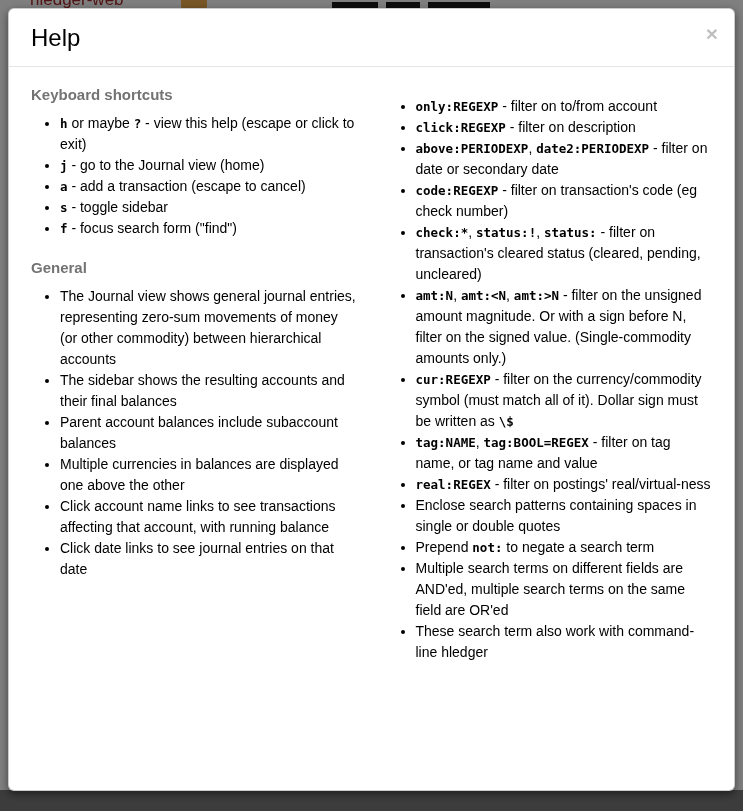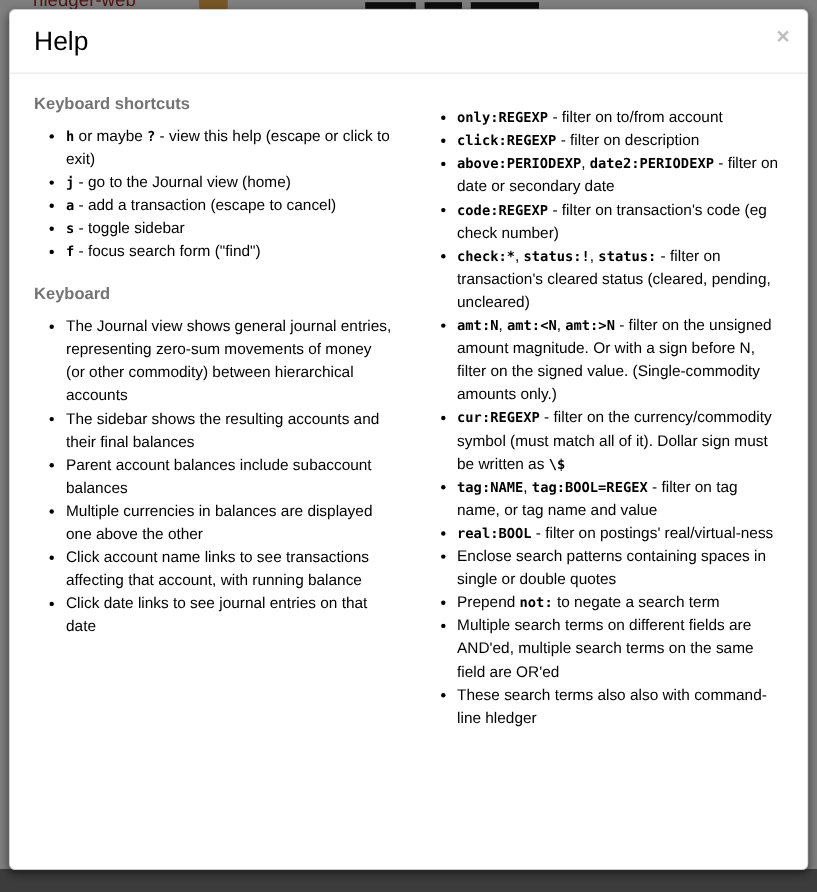--- a/index.html
+++ b/index.html
@@ -106,42 +106,42 @@
     <div class="cols">
       <div class="col">
         <div class="section-heading">Keyboard shortcuts</div>
         <ul class="help-list">
             <li><code>h</code> or maybe <code>?</code> - view this help (escape or click to exit)</li>
             <li><code>j</code> - go to the Journal view (home)</li>
             <li><code>a</code> - add a transaction (escape to cancel)</li>
             <li><code>s</code> - toggle sidebar</li>
             <li><code>f</code> - focus search form ("find")</li>
           </ul>
-        <div class="section-heading">Keyboard</div>
+        <div class="section-heading">General</div>
         <ul class="help-list">
             <li>The Journal view shows general journal entries, representing zero-sum movements of money (or other commodity) between hierarchical accounts</li>
             <li>The sidebar shows the resulting accounts and their final balances</li>
             <li>Parent account balances include subaccount balances</li>
             <li>Multiple currencies in balances are displayed one above the other</li>
             <li>Click account name links to see transactions affecting that account, with running balance</li>
             <li>Click date links to see journal entries on that date</li>
           </ul>
       </div>
       <div class="col">
         <ul class="help-list">
             <li><code>only:REGEXP</code> - filter on to/from account</li>
             <li><code>click:REGEXP</code> - filter on description</li>
             <li><code>above:PERIODEXP</code>, <code>date2:PERIODEXP</code> - filter on date or secondary date</li>
             <li><code>code:REGEXP</code> - filter on transaction's code (eg check number)</li>
             <li><code>check:*</code>, <code>status:!</code>, <code>status:</code> - filter on transaction's cleared status (cleared, pending, uncleared)</li>
             <li><code>amt:N</code>, <code>amt:&lt;N</code>, <code>amt:&gt;N</code> - filter on the unsigned amount magnitude. Or with a sign before N, filter on the signed value. (Single-commodity amounts only.)</li>
             <li><code>cur:REGEXP</code> - filter on the currency/commodity symbol (must match all of it). Dollar sign must be written as <code>\$</code></li>
             <li><code>tag:NAME</code>, <code>tag:BOOL=REGEX</code> - filter on tag name, or tag name and value</li>
-            <li><code>real:BOOL</code> - filter on postings' real/virtual-ness</li>
+            <li><code>real:REGEX</code> - filter on postings' real/virtual-ness</li>
             <li>Enclose search patterns containing spaces in single or double quotes</li>
             <li>Prepend <code>not:</code> to negate a search term</li>
             <li>Multiple search terms on different fields are AND'ed, multiple search terms on the same field are OR'ed</li>
-            <li>These search terms also also with command-line hledger</li>
+            <li>These search term also work with command-line hledger</li>
           </ul>
       </div>
     </div>
   </div>
 </div>
 
 </body></html>

